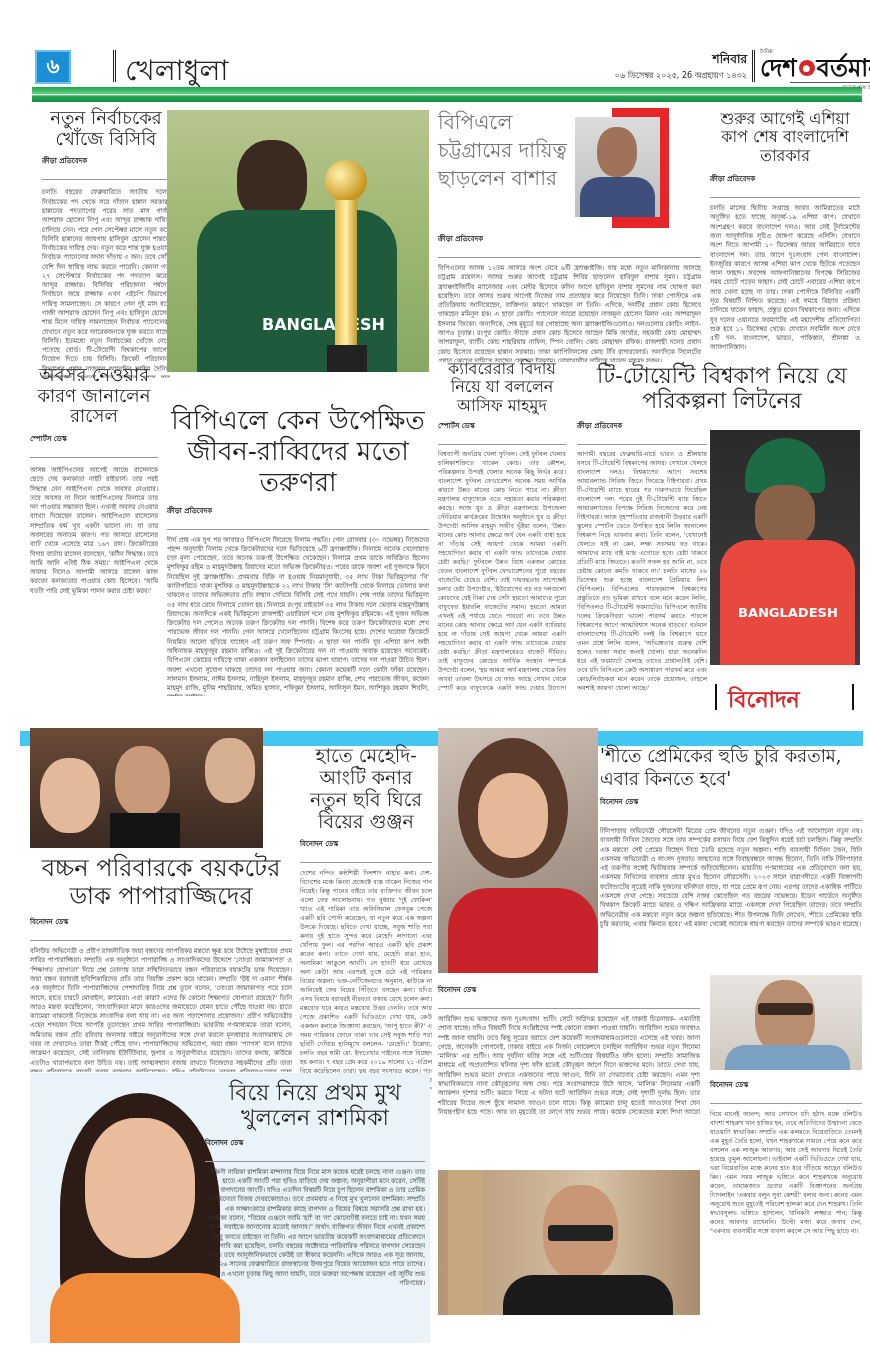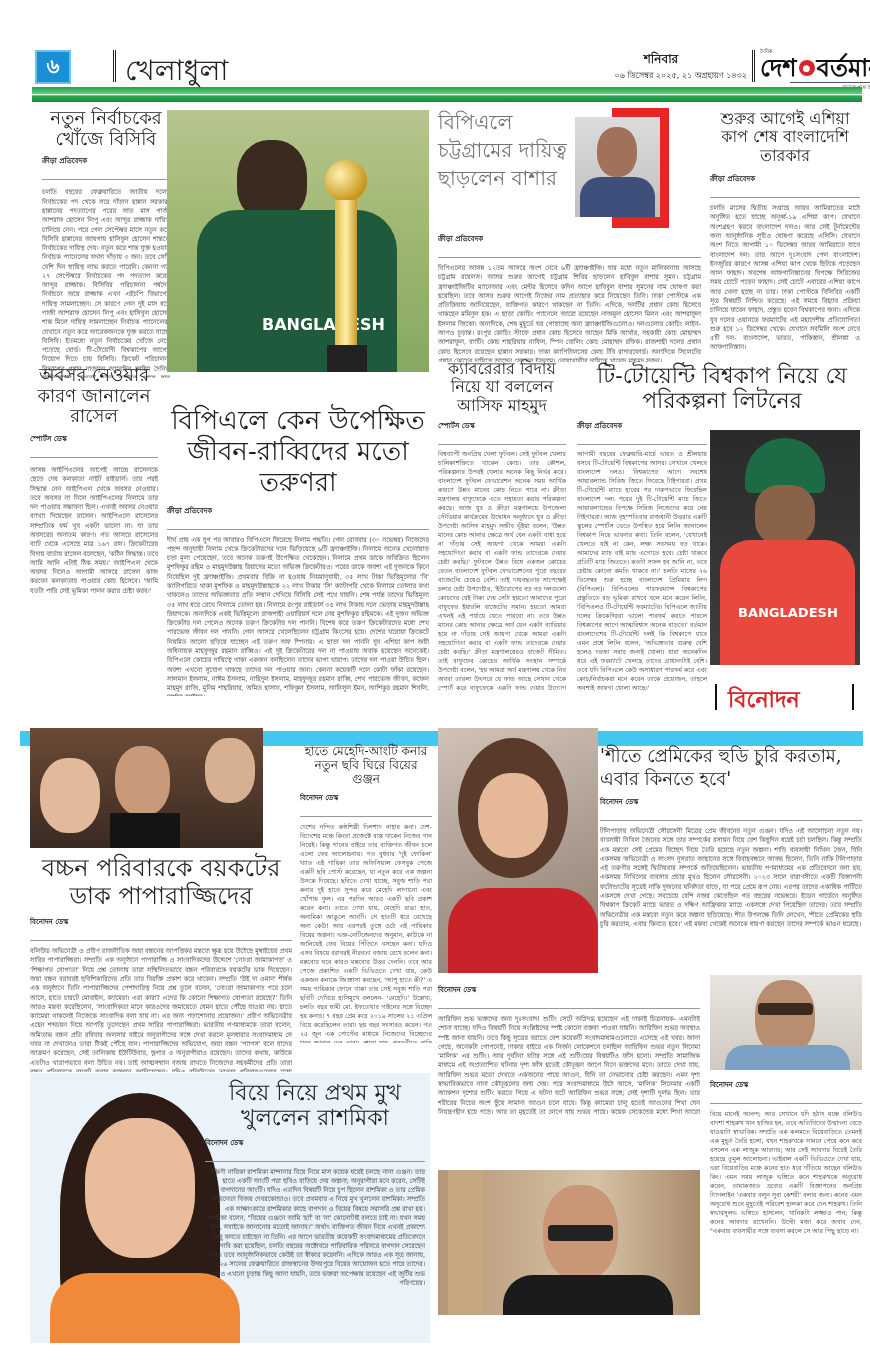--- a/index.html
+++ b/index.html
@@ -3,21 +3,21 @@
 <meta charset="utf-8">
 <style>
   * { box-sizing: border-box; margin: 0; padding: 0; }
   body { width: 870px; height: 1362px; background: #ffffff; font-family: "DejaVu Sans", sans-serif; color: #222; position: relative; overflow: hidden; }
   .abs { position: absolute; }
   .serif { font-family: "DejaVu Serif", serif; }
   
   .page-num { left: 35px; top: 50px; width: 36px; height: 34px; background: #1a8fd6; border: 2px solid #6cc0f0; color: #fff; font-size: 20px; font-weight: bold; display:flex; align-items:center; justify-content:center; }
   .section-bar { width: 3px; height: 32px; border-left: 1px solid #222; border-right: 1px solid #222; }
   .section-title { left: 125px; top: 49px; font-size: 28px; color: #222; }
-  .dayname { left: 575px; top: 50px; width: 172px; text-align: center; font-size: 12px; font-weight: bold; }
+  .dayname { left: 575px; top: 50px; width: 172px; text-align: right; font-size: 12px; font-weight: bold; }
   .datestr { left: 500px; top: 69px; width: 247px; text-align: right; font-size: 8px; }
   .logo-wrap { left: 760px; top: 48px; }
   .logo-small { font-size: 5px; }
   .logo-main { font-size: 24px; font-weight: bold; color: #111; display:flex; align-items:center; line-height: 1; }
   .logo-dot { width: 16px; height: 16px; border-radius: 50%; background: #d7262c; color: #fff; font-size: 9px; display:inline-flex; align-items:center; justify-content:center; margin: 0 2px; }
   .logo-tag { font-size: 5px; text-align: right; border-top: 1px solid #555; margin-top: 2px; padding-top: 1px; margin-left: 30px; }
   .green-band { left: 32px; top: 87px; width: 830px; height: 15px; background: linear-gradient(180deg, #1ea34d 0%, #5fd080 45%, #e9fbe9 50%, #2aa856 60%, #168c40 100%); }
   .blue-band { left: 20px; top: 731px; width: 843px; height: 15px; background: #43c6ef; }
   .entertain-title { left: 740px; top: 682px; font-size: 22px; color: #d7262c; font-weight: bold; }
   .vbar { width: 2px; height: 26px; background: #111; }
@@ -29,21 +29,21 @@
 </style>
 </head>
 <body>
 
 <div class="abs page-num">
     <span>৬</span>
   </div>
 <div class="abs section-bar" style="left:113px;top:50px;"></div>
 <div class="abs section-title serif">খেলাধুলা</div>
 <div class="abs dayname">শনিবার</div>
-<div class="abs datestr">০৬ ডিসেম্বর ২০২৫, ২১ অগ্রহায়ণ ১৪৩২</div>
+<div class="abs datestr">০৬ ডিসেম্বর ২০২৫, 26 অগ্রহায়ণ ১৪৩২</div>
 <div class="abs section-bar" style="left:752px;top:50px;"></div>
 <div class="abs logo-wrap">
   <div class="logo-small">দৈনিক</div>
   <div class="logo-main serif">
     <span>দেশ</span>
     <span class="logo-dot">●</span>
     <span>বর্তমান</span>
   </div>
   <div class="logo-tag">সত্যের পথে অবিচল</div>
 </div>
@@ -125,21 +125,21 @@
   <div class="abs" style="left:175px;top:10px;width:50px;height:65px;border-radius:45%;background:#d7b091;"></div>
   <div class="abs" style="left:80px;top:85px;width:70px;height:40px;background:#141414;"></div>
 </div>
 <div class="abs" style="left:30px;top:855px;width:262px;">
   <h1 class="headline serif" style="font-size:24px;">বচ্চন পরিবারকে বয়কটের ডাক পাপারাজ্জিদের</h1>
   <div class="byline" style="margin-top:6px;">বিনোদন ডেস্ক</div>
   <p class="body-text" style="margin-top:6px;height:125px;overflow:hidden;">বলিউড অভিনেত্রী ও প্রবীণ রাজনীতিক জয়া বচ্চনের আপত্তিকর মন্তব্যে ক্ষুব্ধ হয়ে উঠেছে মুম্বাইয়ের প্রথম সারির পাপারাজ্জিরা। সম্প্রতি এক অনুষ্ঠানে পাপারাজ্জি ও সাংবাদিকদের উদ্দেশে 'নোংরা জামাকাপড়' ও 'শিক্ষাগত যোগ্যতা' নিয়ে প্রশ্ন তোলায় তারা সম্মিলিতভাবে বচ্চন পরিবারকে বয়কটের ডাক দিয়েছেন। জয়া বচ্চন বরাবরই ছবিশিকারিদের প্রতি তার বিরক্তি প্রকাশ করে থাকেন। সম্প্রতি 'উই দ্য ওমান' শীর্ষক এক অনুষ্ঠানে তিনি পাপারাজ্জিদের পেশাদারিত্ব নিয়ে প্রশ্ন তুলে বলেন, 'নোংরা জামাকাপড় পরে চলে আসে, হাতে চারটে মোবাইল, ক্যামেরা। এরা কারা? এদের কি কোনো শিক্ষাগত যোগ্যতা রয়েছে?' তিনি আরও মন্তব্য করেছিলেন, 'সাংবাদিকতা মানে কারওদের জমায়েতে যেমন হাতে পৌঁছে যাওয়া নয়। হাতে ক্যামেরা থাকলেই নিজেকে সাংবাদিক বলা যায় না। এর জন্য পড়াশোনার প্রয়োজন।' প্রবীণ অভিনেত্রীর এহেন শব্দচয়ন নিয়ে আপত্তি তুলেছেন প্রথম সারির পাপারাজ্জিরা। ভারতীয় গণমাধ্যমকে তারা বলেন, অমিতাভ বচ্চন প্রতি রবিবার জলসার বাইরে অনুরাগীদের সঙ্গে দেখা করলে মূলধারার সংবাদমাধ্যম সে খবর না দেখালেও তারা ঠিকই পৌঁছে যান। পাপারাজ্জিদের অভিযোগ, জয়া বচ্চন 'প্যাপস' বলে যাদের আক্রমণ করেছেন, সেই তালিকায় ইউটিউবার, ভ্লগার ও অনুরাগীরাও রয়েছেন। তাদের কথায়, কাউকে এতটাও খারাপভাবে বলা উচিত নয়। তাই আত্মসম্মান বজায় রাখতে নিজেদের সহকর্মীদের প্রতি তারা বচ্চন পরিবারকে বয়কট করার আহ্বান জানিয়েছেন। যদিও বলিউডের তারকা পরিবারগুলোর মধ্যে বচ্চনরা অন্যতম হওয়ায় পাপারাজ্জিরা শেষ পর্যন্ত কতটা পথ হাঁটবেন সেটাই এখন দেখার।</p>
 </div>
 
 <div class="abs" style="left:300px;top:745px;width:132px;">
-  <h2 class="headline serif" style="font-size:12px;">হাতে মেহেদি-আংটি কনার নতুন ছবি ঘিরে বিয়ের গুঞ্জন</h2>
+  <h2 class="headline serif" style="font-size:19px;">হাতে মেহেদি-আংটি কনার নতুন ছবি ঘিরে বিয়ের গুঞ্জন</h2>
   <div class="byline" style="margin-top:6px;">বিনোদন ডেস্ক</div>
   <p class="body-text" style="margin-top:6px;height:220px;overflow:hidden;font-size:6.2px;">দেশের নন্দিত কণ্ঠশিল্পী দিলশাদ নাহার কনা। দেশ-বিদেশের মঞ্চে কিংবা প্রজেক্টে ব্যস্ত থাকেন নিজের গান নিয়েই। কিন্তু গানের বাইরে তার ব্যক্তিগত জীবন চলে এলো ফের আলোচনায়। গত বুধবার 'দুই ফোকিল' খ্যাত এই গায়িকা তার অফিসিয়াল ফেসবুক পেজে একটি ছবি পোস্ট করেছেন, যা নতুন করে এক জল্পনা উসকে দিয়েছে। ছবিতে দেখা যাচ্ছে, সবুজ শাড়ি পরা কনার দুই হাতে সুন্দর করে মেহেদি লাগানো এবং খোঁপায় ফুল। এর পরদিন আরও একটি ছবি প্রকাশ করেন কনা। তাতে দেখা যায়, মেহেদি রাঙা হাত, অনামিকা আঙুলে আংটি। সে হাতটি ধরে রেখেছে অন্য কেউ! আর এরপরই তুঙ্গে ওঠে এই গায়িকার বিয়ের জল্পনা। ভক্ত-নেটিজেনদের অনুমান, কাউকে না জানিয়েই ফের বিয়ের পিঁড়িতে বসছেন কনা। যদিও এসব বিষয়ে বরাবরই নীরবতা বজায় রেখে চলেন কনা। মন্তব্যের ঘরে কারও মন্তব্যের উত্তর দেননি। তবে আর পেজে প্রকাশিত একটি ভিডিওতে দেখা যায়, কেউ একজন কনাকে জিজ্ঞাসা করছেন, 'আপু হাতে কী?' এ সময় গায়িকার ফোনে থাকা তার সেই সবুজ শাড়ি পরা ছবিটি দেখিয়ে হাসিমুখে বললেন- 'মেহেদি।' উল্লেখ্য, চলতি বছর স্বামী মো. ইফতেখার গাইনের সঙ্গে বিচ্ছেদ হয় কনার। ৭ বছর প্রেম করে ২০১৯ সালের ২১ এপ্রিল বিয়ে করেছিলেন তারা। ছয় বছর সংসারও করেন। গত ২৫ জুন এক পোস্টের মাধ্যমে নিজেদের বিচ্ছেদের খবর জানান দেন তারা। শোনা যায়, পরবর্তীতে নাকি জড়িয়েছিলেন কনা, মো. শাহরিয়ার সাইফ (অন্ত) নামের এক নির্মাতিকের সঙ্গে প্রেম করছিলেন।</p>
 </div>
 
 <div class="abs photo" style="left:438px;top:728px;width:160px;height:245px;background:linear-gradient(160deg,#cfc2b7,#8d7a6e);">
   <div class="abs" style="left:20px;top:10px;width:110px;height:140px;border-radius:50%;background:#5a3a2a;"></div>
   <div class="abs" style="left:40px;top:45px;width:70px;height:85px;border-radius:45%;background:#e5b898;"></div>
   <div class="abs" style="left:10px;top:160px;width:150px;height:90px;border-radius:40px 40px 0 0;background:#c8232a;"></div>
 </div>
 

